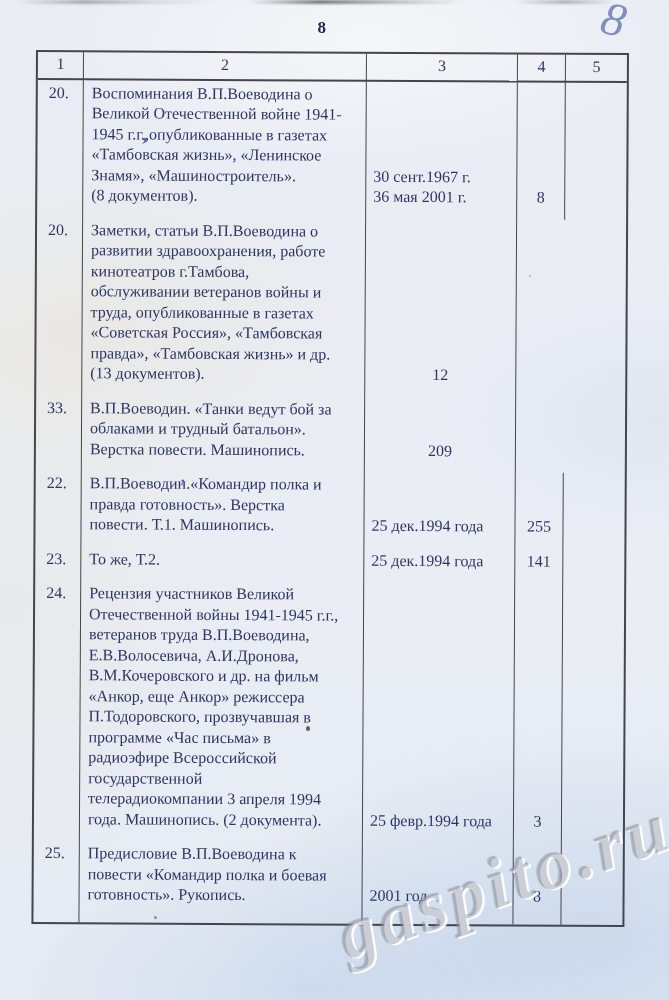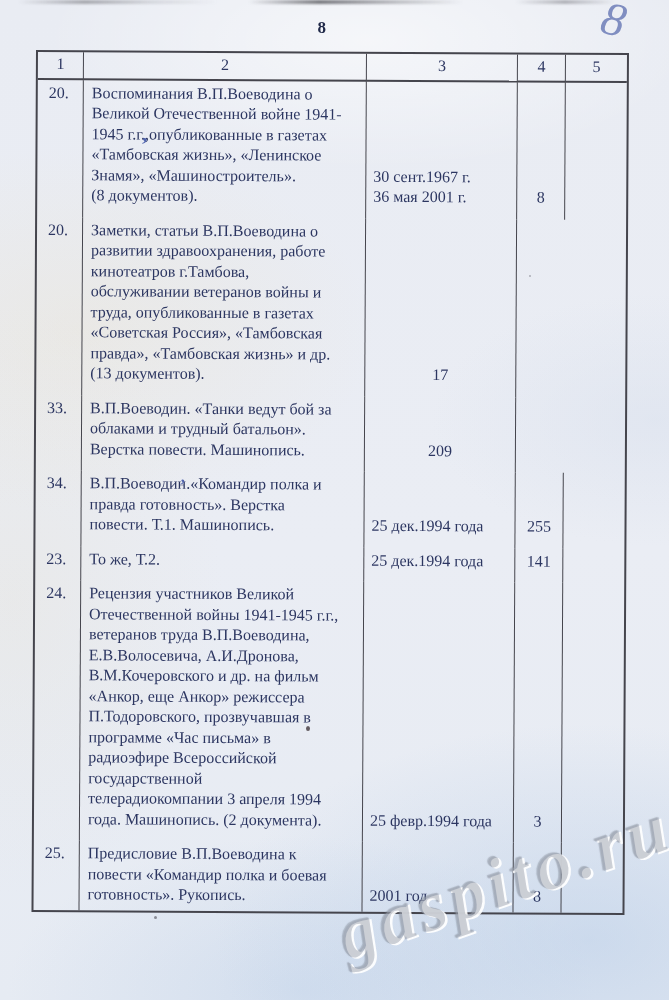--- a/index.html
+++ b/index.html
@@ -56,21 +56,21 @@
     border-bottom:2px solid #45454d;
   }
   .hc,.c{border-right:1.5px solid #45454d;}
   .hc:last-child,.c:last-child{border-right:none;}
   .c{box-sizing:border-box;}
   .c1{padding:3px 2px 11px 11px;}
   .c2{padding:3px 5px 11px 8px;white-space:pre-line;}
   .c3{padding:3px 2px 11px 7px;white-space:pre-line;display:flex;flex-direction:column;justify-content:flex-end;}
   .c4{padding:3px 2px 11px 2px;display:flex;flex-direction:column;justify-content:flex-end;align-items:center;text-align:center;}
   .c5{padding:3px 2px 11px 2px;}
-  .t-row.last .c{padding-bottom:5px;}
+  .t-row.last .c{padding-bottom:17px;}
 
   .ink-mark{
     position:absolute;color:#5064ae;font-size:20px;line-height:1;
     font-weight:700;pointer-events:none;
   }
   .ink-mark.m1{left:143px;top:124px;transform:rotate(6deg);}
   .ink-mark.m2{left:181px;top:469px;font-size:16px;transform:rotate(4deg);}
 
   .speck{position:absolute;border-radius:50%;pointer-events:none;}
   .speck.sp1{left:306px;top:726px;width:4px;height:5px;background:rgba(65,55,60,0.8);}
@@ -126,35 +126,35 @@
     <div class="t-row">
       <div class="c c1">20.</div>
       <div class="c c2">Заметки, статьи В.П.Воеводина о
 развитии здравоохранения, работе
 кинотеатров г.Тамбова,
 обслуживании ветеранов войны и
 труда, опубликованные в газетах
 «Советская Россия», «Тамбовская
 правда», «Тамбовская жизнь» и др.
 (13 документов).</div>
-      <div class="c c4">17</div>
+      <div class="c c4">12</div>
       <div class="c c5"></div>
     </div>
 
     <div class="t-row">
       <div class="c c1">33.</div>
       <div class="c c2">В.П.Воеводин. «Танки ведут бой за
 облаками и трудный батальон».
 Верстка повести. Машинопись.</div>
       <div class="c c4">209</div>
       <div class="c c5"></div>
     </div>
 
     <div class="t-row">
-      <div class="c c1">34.</div>
+      <div class="c c1">22.</div>
       <div class="c c2">В.П.Воеводин.«Командир полка и
 правда готовность». Верстка
 повести. Т.1. Машинопись.</div>
       <div class="c c3">25 дек.1994 года</div>
       <div class="c c4">255</div>
       <div class="c c5"></div>
     </div>
 
     <div class="t-row">
       <div class="c c1">23.</div>

